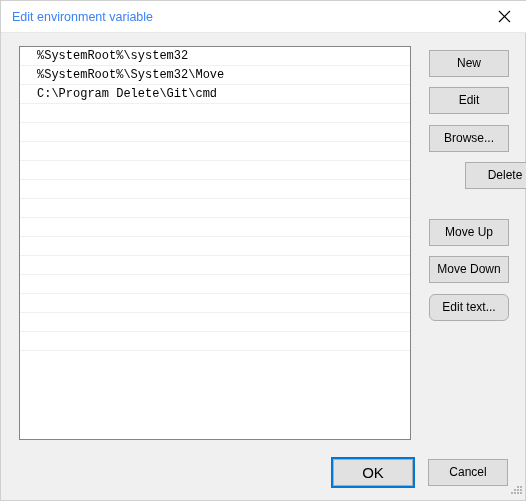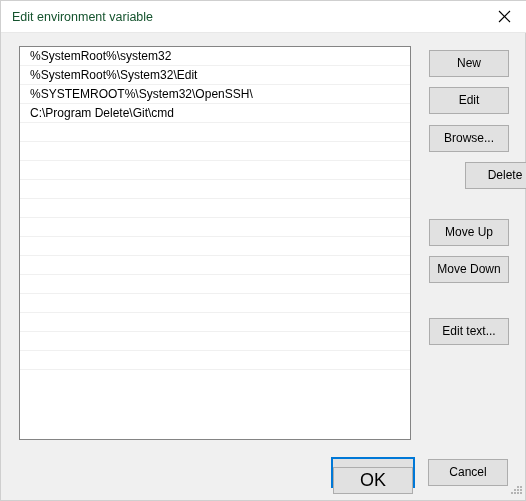--- a/index.html
+++ b/index.html
@@ -35,21 +35,21 @@
     background: #ffffff;
     border-bottom: 1px solid #e8e8e8;
     box-sizing: border-box;
   }
   #title-text {
     position: absolute;
     left: 11px;
     top: 8px;
     font-size: 12.5px;
     line-height: 16px;
-    color: #14532d;
+    color: #3b82f6;
     white-space: nowrap;
   }
   #close-button {
     position: absolute;
     right: 0;
     top: 0;
     width: 45px;
     height: 31px;
     display: flex;
     align-items: center;
@@ -67,27 +67,28 @@
     height: 394px;
     background: #ffffff;
     border: 1px solid #848484;
     box-sizing: border-box;
     overflow: hidden;
   }
   .list-row {
     height: 19px;
     line-height: 19px;
     border-bottom: 1px solid #f0f0f0;
-    padding-left: 10px;
+    padding-left: 17px;
     font-size: 12px;
     white-space: nowrap;
     overflow: hidden;
     box-sizing: border-box;
     color: #000000;
     background: #ffffff;
+    font-family: Liberation Mono, monospace;
   }
   .list-row.empty { color: transparent; }
 
   
   .btn {
     position: absolute;
     width: 80px;
     height: 27px;
     background: #e1e1e1;
     border: 1px solid #adadad;
@@ -100,44 +101,44 @@
     padding: 0;
     cursor: default;
     white-space: nowrap;
   }
   #btn-new        { left: 428px; top: 49px; }
   #btn-edit       { left: 428px; top: 86px; }
   #btn-browse     { left: 428px; top: 124px; }
   #btn-delete     { left: 428px; top: 161px; margin-left: 36px; }
   #btn-move-up    { left: 428px; top: 218px; }
   #btn-move-down  { left: 428px; top: 255px; }
-  #btn-edit-text  { left: 428px; top: 317px; }
+  #btn-edit-text  { left: 428px; top: 293px; border-radius: 6px; }
 
   
   #btn-ok-wrap {
     position: absolute;
     left: 330px;
     top: 456px;
     width: 84px;
     height: 31px;
     border: 2px solid #0078d7;
     box-sizing: border-box;
     background: #e1e1e1;
     padding: 0;
   }
   #btn-ok {
     position: absolute;
     left: 0;
-    top: 8px;
+    top: 0;
     width: 80px;
     height: 27px;
     background: #e1e1e1;
     border: 1px solid #adadad;
     box-sizing: border-box;
-    font-size: 18px;
+    font-size: 15px;
     line-height: 25px;
     text-align: center;
     color: #000000;
     cursor: default;
   }
   #btn-cancel {
     position: absolute;
     left: 427px;
     top: 458px;
     width: 80px;
@@ -178,22 +179,21 @@
     <div id="close-button">
       <svg width="13" height="13" viewBox="0 0 13 13" aria-hidden="true">
         <line x1="1" y1="1" x2="12" y2="12" stroke="#000000" stroke-width="1.1"></line>
         <line x1="12" y1="1" x2="1" y2="12" stroke="#000000" stroke-width="1.1"></line>
       </svg>
     </div>
   </div>
 
   <div id="listbox">
       <div class="list-row">%SystemRoot%\system32</div>
-      <div class="list-row">%SystemRoot%\System32\Edit</div>
-      <div class="list-row">%SYSTEMROOT%\System32\OpenSSH\</div>
+      <div class="list-row">%SystemRoot%\System32\Move</div>
       <div class="list-row">C:\Program Delete\Git\cmd</div>
       <div class="list-row empty">&nbsp;</div>
       <div class="list-row empty">&nbsp;</div>
       <div class="list-row empty">&nbsp;</div>
       <div class="list-row empty">&nbsp;</div>
       <div class="list-row empty">&nbsp;</div>
       <div class="list-row empty">&nbsp;</div>
       <div class="list-row empty">&nbsp;</div>
       <div class="list-row empty">&nbsp;</div>
       <div class="list-row empty">&nbsp;</div>

